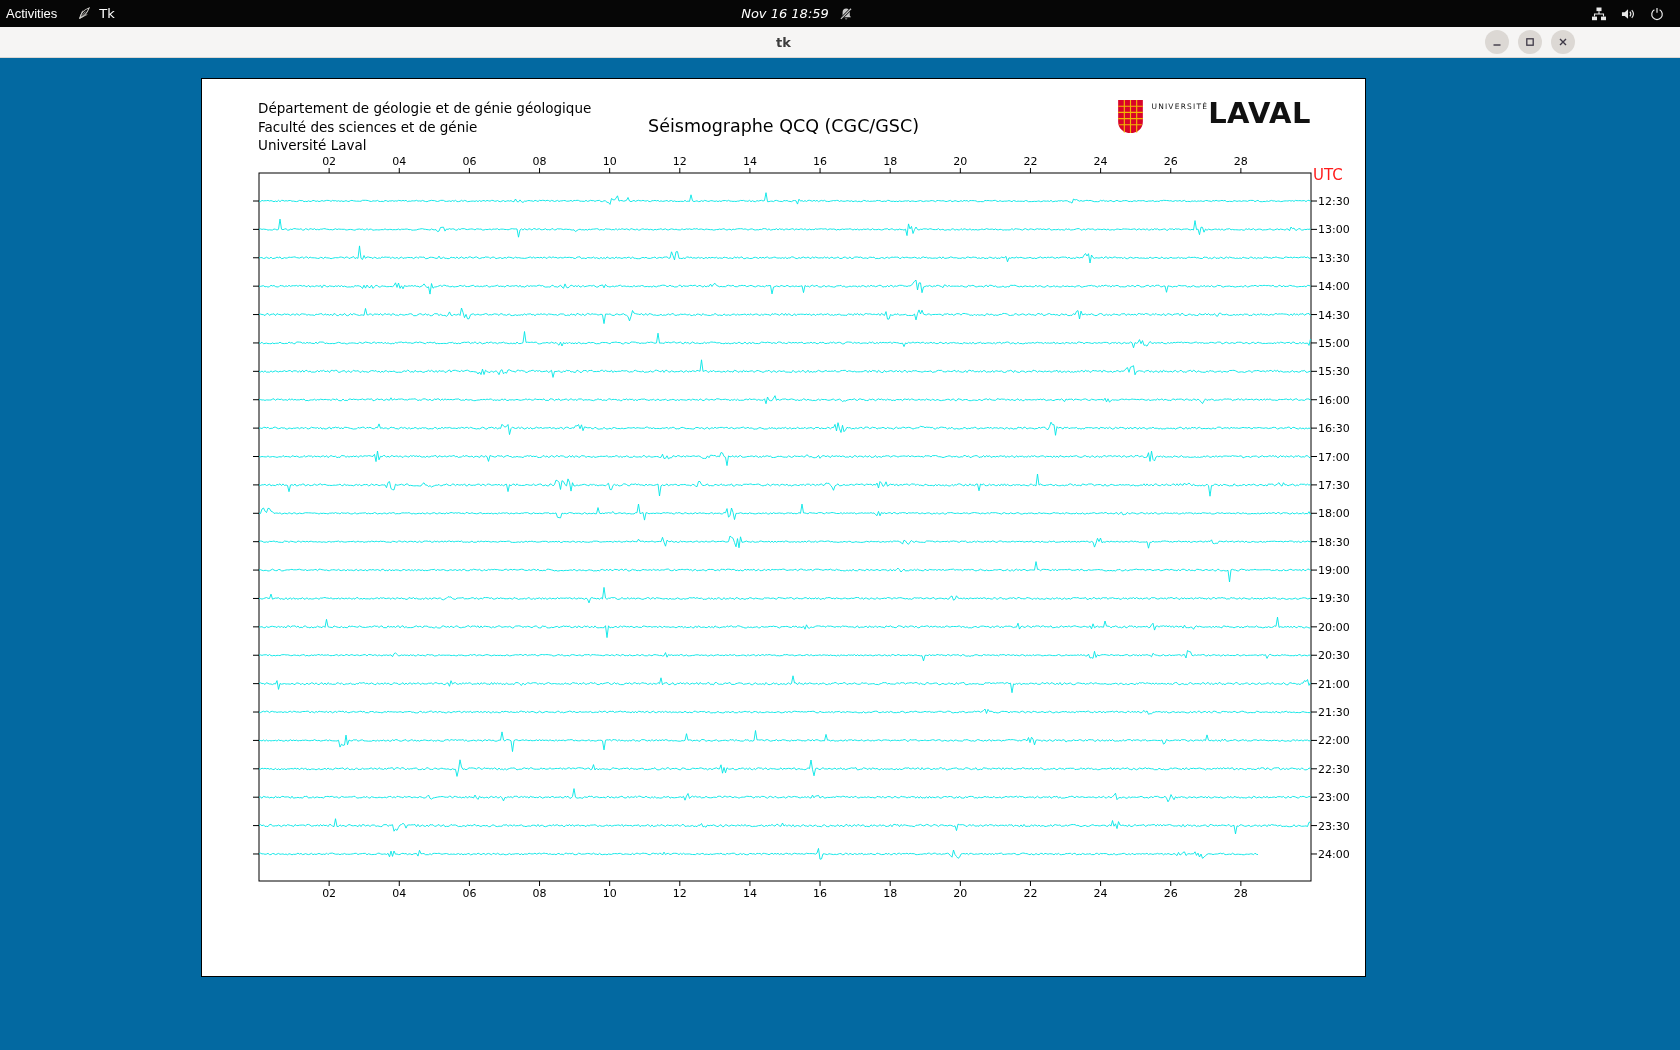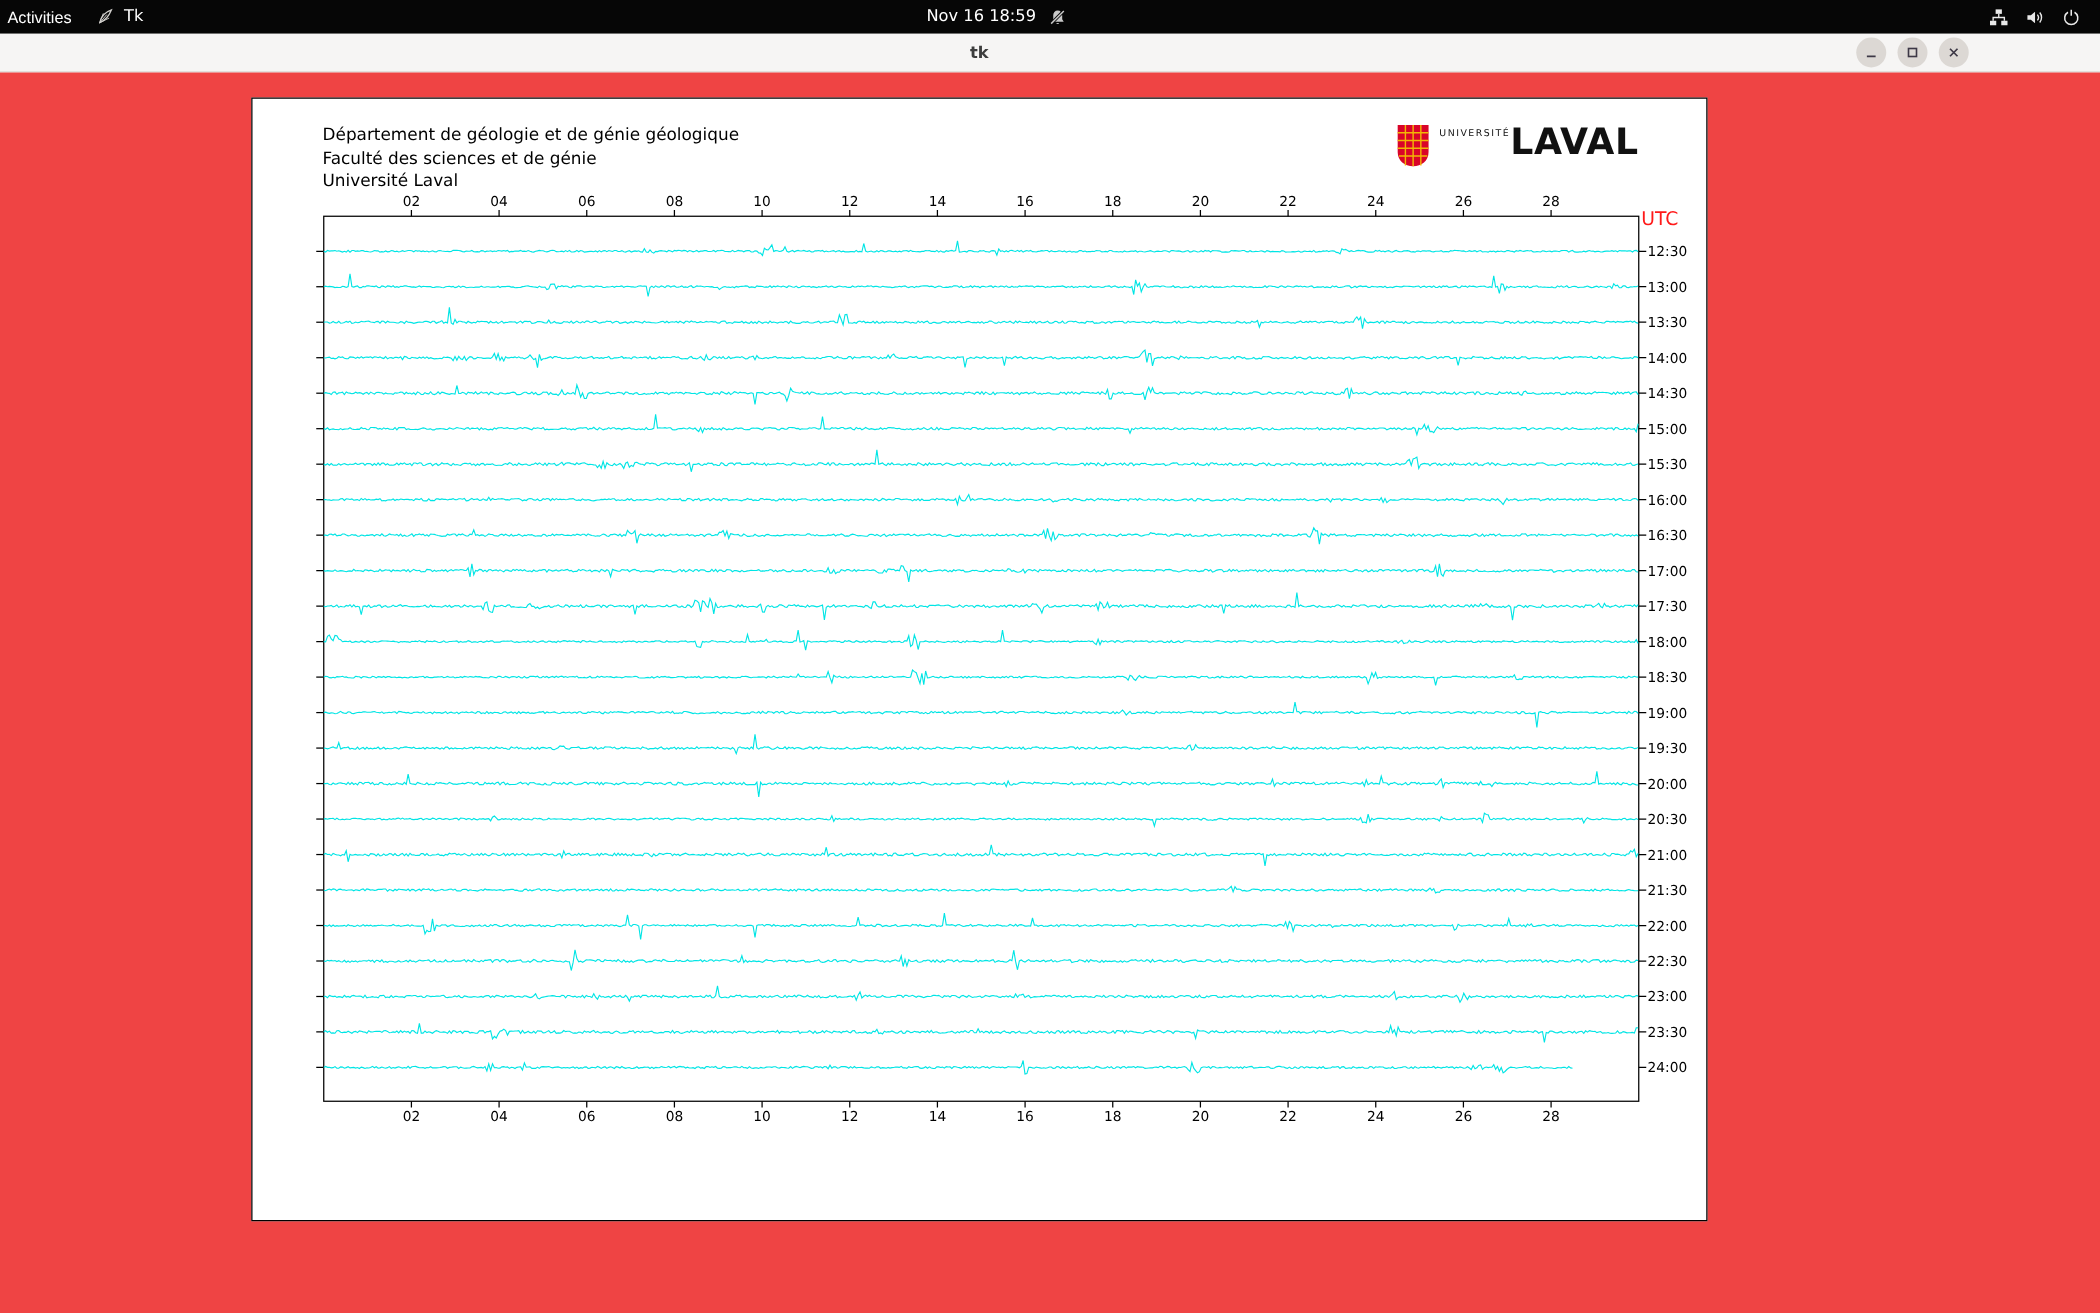--- a/index.html
+++ b/index.html
@@ -6,36 +6,36 @@
   html,body { width:1680px; height:1050px; overflow:hidden; background:#ffffff;
               font-family:"DejaVu Sans","Liberation Sans",sans-serif; }
 
   
   .topbar { position:absolute; left:0; top:0; width:1680px; height:27px;
             background:#060606; color:#ffffff; font-size:13px; }
   .topbar-left { position:absolute; left:0; top:0; height:27px; display:flex; align-items:center; gap:20px; padding-left:6px; }
   .activities { background:none; border:none; color:#fff; font-size:13px; cursor:pointer; }
   .tk-app { display:flex; align-items:center; gap:7px; cursor:pointer; }
   .topbar-center { position:absolute; left:797px; top:0; height:27px; transform:translateX(-50%);
-                   display:flex; align-items:center; gap:10px; cursor:pointer; }
+                   display:flex; align-items:center; gap:10px; cursor:pointer;font-style:italic; }
   .topbar-right { position:absolute; right:0; top:0; height:27px; display:flex; align-items:center; gap:14px; padding-right:16px; cursor:pointer; }
   .tb-icon { display:flex; align-items:center; }
 
   
   .titlebar { position:absolute; left:0; top:27px; width:1680px; height:31px;
               background:#f6f5f4; border-bottom:1px solid #dbd7d3; }
   .titlebar .title-zone { position:absolute; left:0; top:0; width:1567px; height:31px;
               display:flex; align-items:center; justify-content:center; }
   .titlebar .title { font-weight:bold; font-size:13px; color:#3d3d3d; }
   .win-controls { position:absolute; right:105px; top:3px; display:flex; gap:9px; }
   .winbtn { width:24px; height:24px; border-radius:50%; background:#dcd8d4; border:none;
             display:flex; align-items:center; justify-content:center; cursor:pointer; padding:0; }
 
   
-  .window-body { position:absolute; left:0; top:58px; width:1680px; height:992px; background:#ef4444; }
+  .window-body { position:absolute; left:0; top:58px; width:1680px; height:992px; background:#0369a1; }
   .frame { position:absolute; left:201px; top:20px; width:1165px; height:899px;
            border:1px solid #000; background:#fff; }
 
   .inst { position:absolute; left:56px; top:20px; font-size:13.5px; line-height:18.5px; color:#000; }
   .chart-title { position:absolute; left:0; top:37px; width:100%; text-align:center;
                  font-size:17.5px; color:#000; }
   .xlabel { position:absolute; left:0; top:841px; width:100%; text-align:center; font-size:15px; color:#000; }
 
   .logo { position:absolute; right:54px; top:20px; display:flex; align-items:flex-start; gap:7px; }
   .logo-text { display:flex; flex-direction:row; margin-top:3px; }
@@ -123,20 +123,21 @@
 
 <div class="window-body">
   <div class="frame">
 
     <div class="inst">
       <div>Département de géologie et de génie géologique</div>
       <div>Faculté des sciences et de génie</div>
       <div>Université Laval</div>
     </div>
 
+    <div class="chart-title">Séismographe QCQ (CGC/GSC)</div>
 
     <div class="logo">
       <span>
         <svg width="27" height="35" viewBox="0 0 26 34">
           <path d="M1 1 h24 v21 c0 7 -5.5 11 -12 11 c-6.5 0 -12 -4 -12 -11 Z" fill="#d90429"></path>
           <path d="M1 7 h24 M1 13 h24 M1 19 h24 M2 25 h22" stroke="#f2b705" stroke-width="1.1" fill="none"></path>
           <path d="M7 1 v31.5 M13 1 v32 M19 1 v31.5" stroke="#f2b705" stroke-width="1.1" fill="none"></path>
         </svg>
       </span>
       <span class="logo-text">

